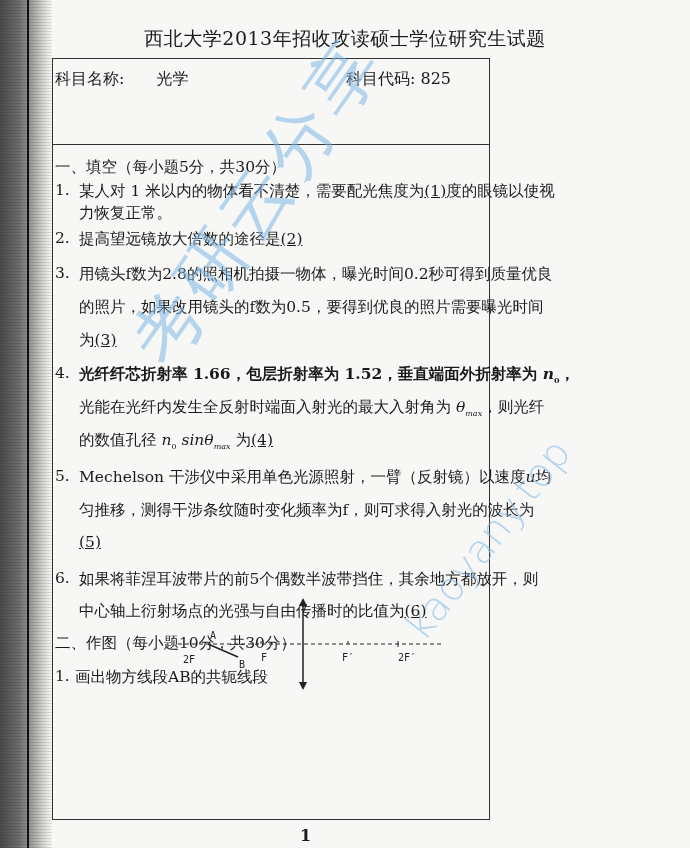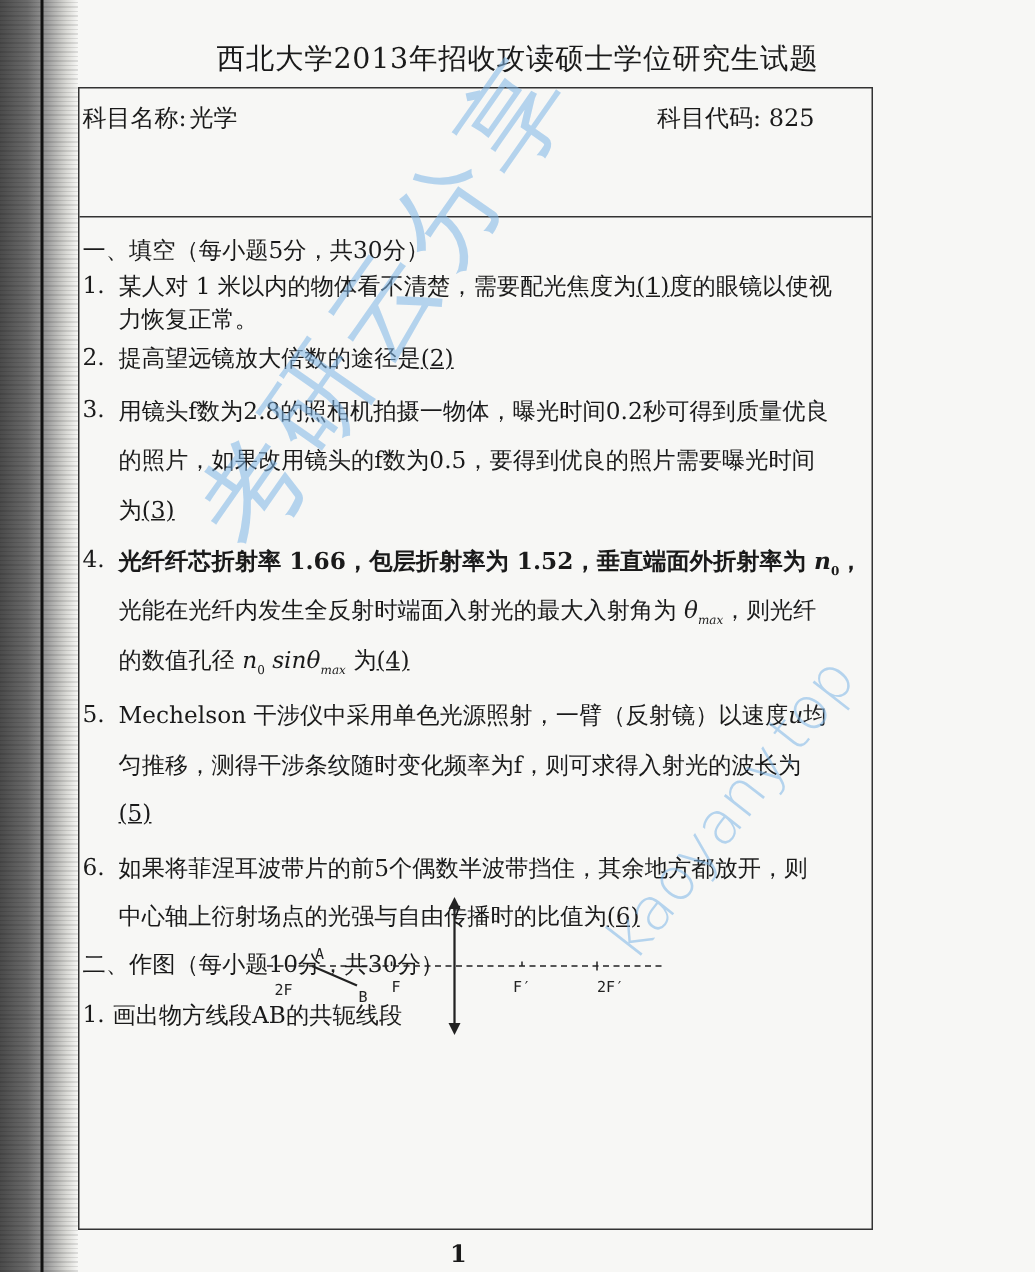--- a/index.html
+++ b/index.html
@@ -16,29 +16,29 @@
       linear-gradient(90deg, #4a4a4a 0%, #6a6a6a 35%, #9a9a9a 60%, #d8d8d4 85%, rgba(247,247,245,0) 100%);
   }
   .scan-line {
     position: absolute; left: 27px; top: 0; width: 2px; height: 848px; background: #111;
   }
   .title {
     position: absolute; left: 0; width: 690px; top: 26px; text-align: center;
     font-size: 19px; letter-spacing: 0.5px; box-sizing: border-box;
   }
   .frame {
-    position: absolute; left: 52px; top: 58px; width: 530px; height: 762px;
+    position: absolute; left: 52px; top: 58px; width: 438px; height: 762px;
     border: 1.5px solid #333; box-sizing: border-box;
   }
   .hdr-row {
     position: absolute; left: 0; width: 100%; height: 40px;
     font-size: 16px; display: flex; align-items: center;
   }
   .hdr-row .lbl { margin-left: 2px; }
-  .hdr-row .val { margin-left: 2px; }
+  .hdr-row .val { margin-left: 32px; }
   .hdr-row .right { position: absolute; right: 38px; margin-left: 38px; }
   .row1 { top: 0; }
   .row2 { top: 40px; }
   .hdr-divider {
     position: absolute; left: 0; top: 85px; width: 100%; height: 0; border-top: 1.5px solid #333;
   }
   .notice {
     position: absolute; left: 2px; top: 86px; font-size: 11px; font-style: italic;
     text-decoration: underline; letter-spacing: 0.3px;
   }

